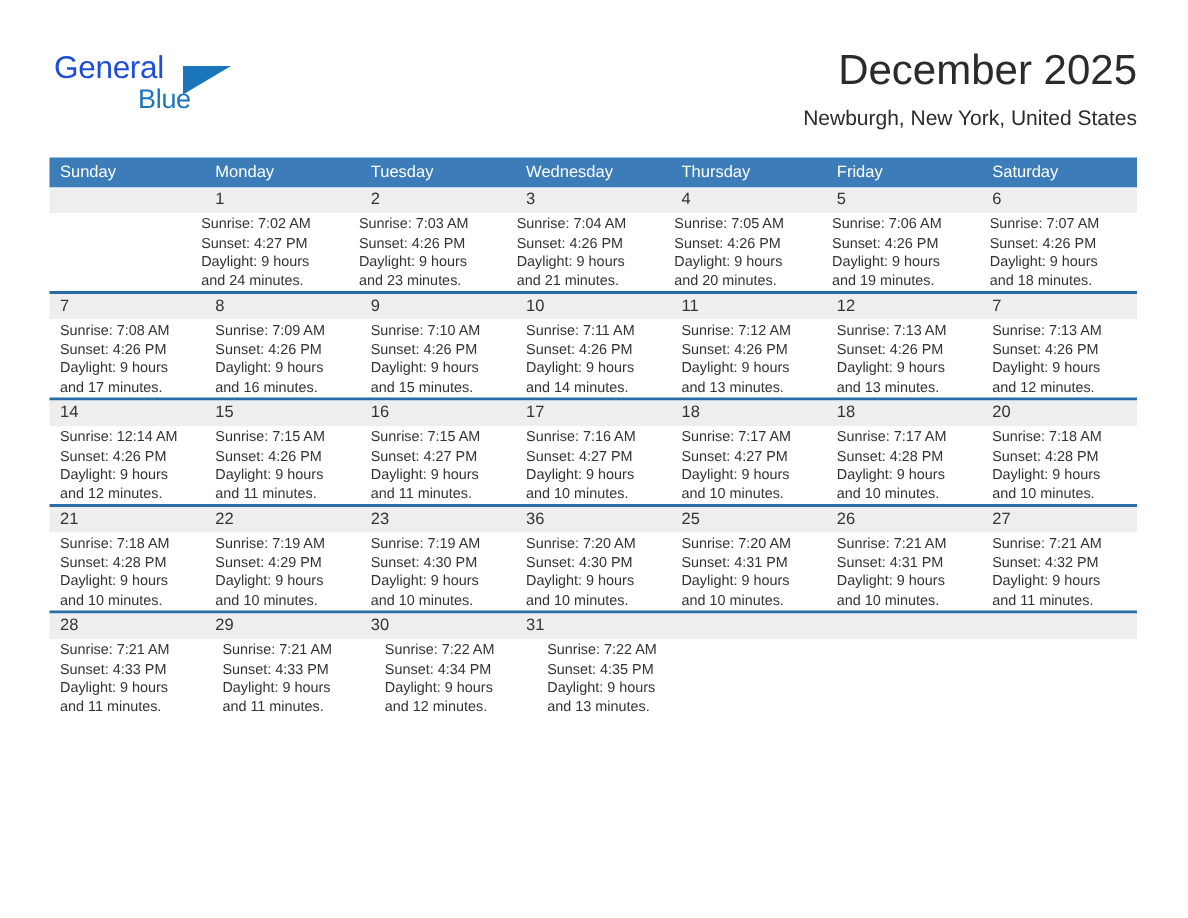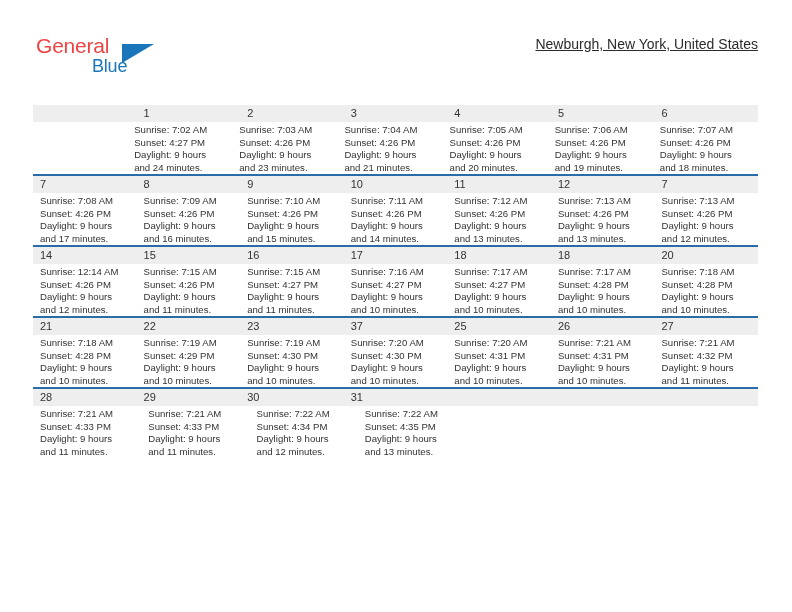--- a/index.html
+++ b/index.html
@@ -35,21 +35,21 @@
     top: 4px;
     width: 150px;
     height: 56px;
   }
   .logo-general {
     position: absolute;
     left: 0;
     top: 0;
     font-size: 21px;
     letter-spacing: -0.2px;
-    color: #ef4444;
+    color: #1d4ed8;
     font-family: "Liberation Sans", sans-serif;
   }
   .logo-blue {
     position: absolute;
     left: 56px;
     top: 22px;
     font-size: 18px;
     letter-spacing: -0.2px;
     color: #1b75bb;
     font-family: "Liberation Sans", sans-serif;
@@ -76,21 +76,20 @@
     color: #2b2b2b;
     font-weight: normal;
     white-space: nowrap;
   }
   .cal-subtitle {
     margin-top: 5px;
     font-size: 14px;
     line-height: 18px;
     color: #2b2b2b;
     white-space: nowrap;
-    text-decoration: underline;
   }
 
   
   .calendar {
     position: absolute;
     left: 33px;
     top: 105px;
     width: 725px;
   }
   .weekday-row {
@@ -157,26 +156,36 @@
 
   <div class="header">
 
     <div class="logo">
       <span class="logo-general">General</span>
       <span class="logo-triangle"></span>
       <span class="logo-blue">Blue</span>
     </div>
 
     <div class="titles">
+      <div class="cal-title">December 2025</div>
       <div class="cal-subtitle">Newburgh, New York, United States</div>
     </div>
 
   </div>
 
   <div class="calendar">
+    <div class="weekday-row" id="weekday-row">
+        <div class="weekday-cell">Sunday</div>
+        <div class="weekday-cell">Monday</div>
+        <div class="weekday-cell">Tuesday</div>
+        <div class="weekday-cell">Wednesday</div>
+        <div class="weekday-cell">Thursday</div>
+        <div class="weekday-cell">Friday</div>
+        <div class="weekday-cell">Saturday</div>
+      </div>
     <div id="weeks-container">
         <div class="week-row first">
           <div class="daynum-band">
             <div class="daynum-cell"></div>
             <div class="daynum-cell">1</div>
             <div class="daynum-cell">2</div>
             <div class="daynum-cell">3</div>
             <div class="daynum-cell">4</div>
             <div class="daynum-cell">5</div>
             <div class="daynum-cell">6</div>
@@ -329,21 +338,21 @@
               <div>Daylight: 9 hours</div>
               <div>and 10 minutes.</div>
             </div>
           </div>
         </div>
         <div class="week-row">
           <div class="daynum-band">
             <div class="daynum-cell">21</div>
             <div class="daynum-cell">22</div>
             <div class="daynum-cell">23</div>
-            <div class="daynum-cell">37</div>
+            <div class="daynum-cell">36</div>
             <div class="daynum-cell">25</div>
             <div class="daynum-cell">26</div>
             <div class="daynum-cell">27</div>
           </div>
           <div class="detail-band">
             <div class="detail-cell">
               <div>Sunrise: 7:18 AM</div>
               <div>Sunset: 4:28 PM</div>
               <div>Daylight: 9 hours</div>
               <div>and 10 minutes.</div>

